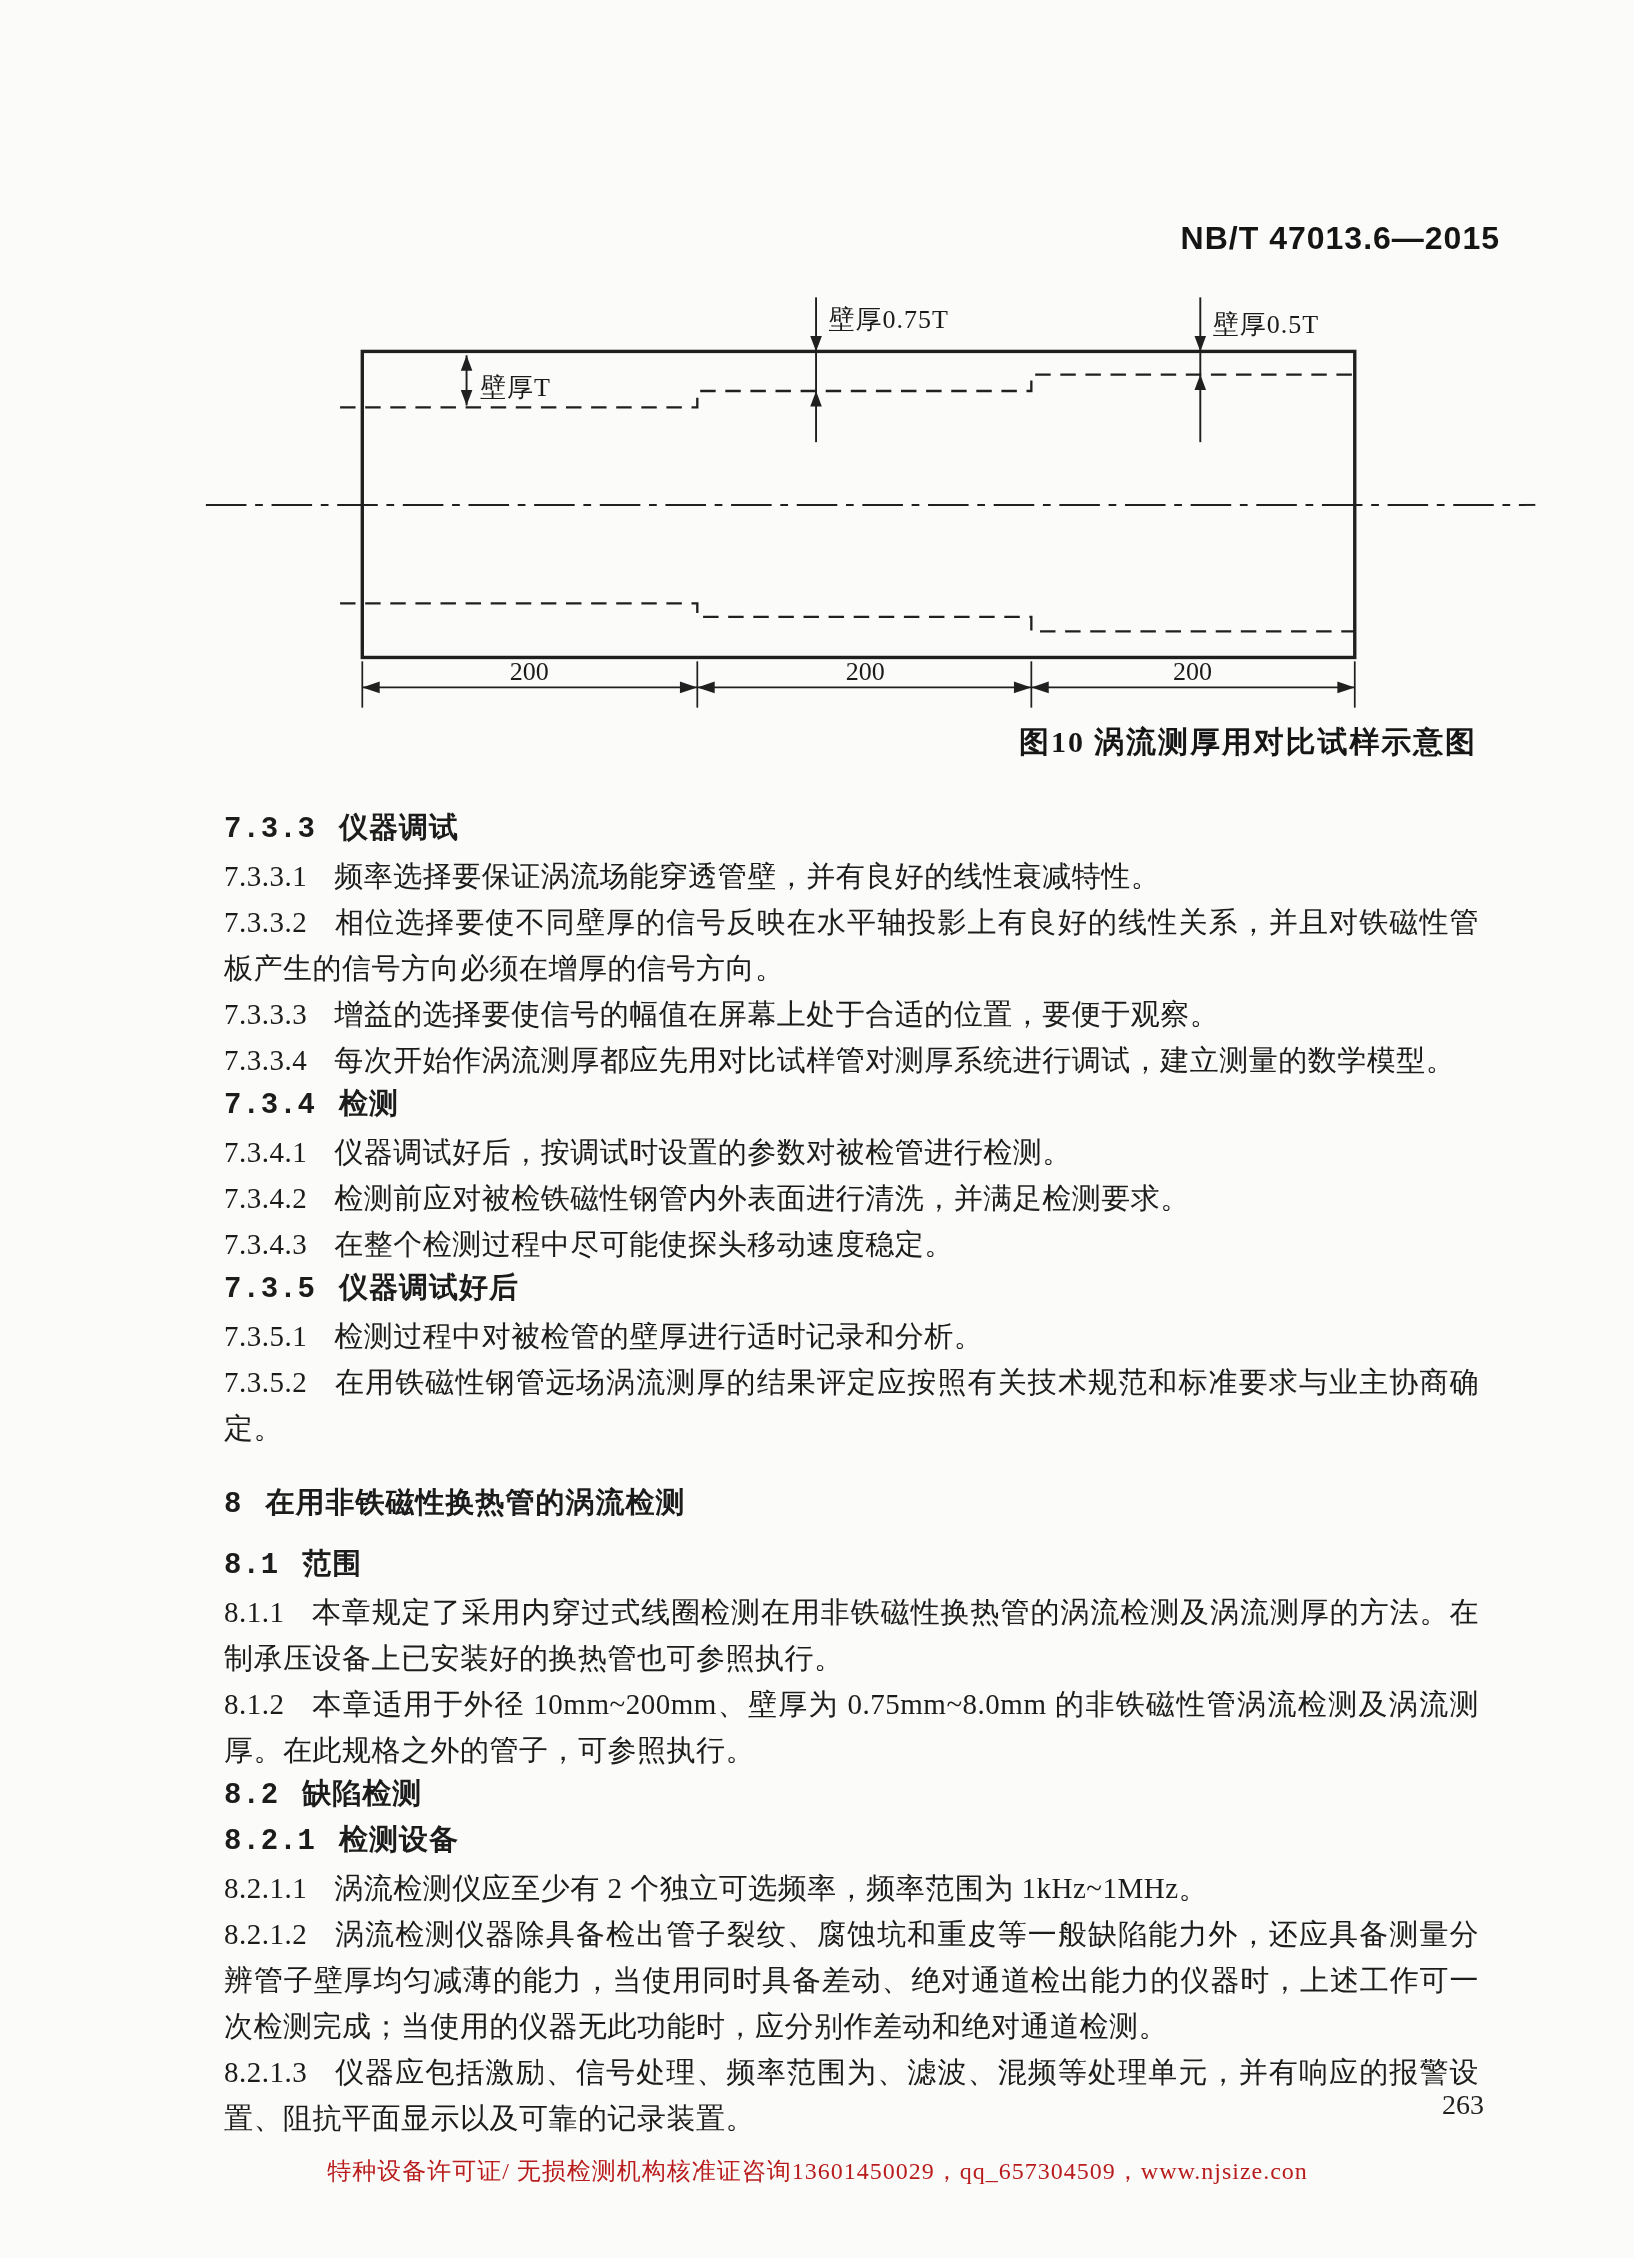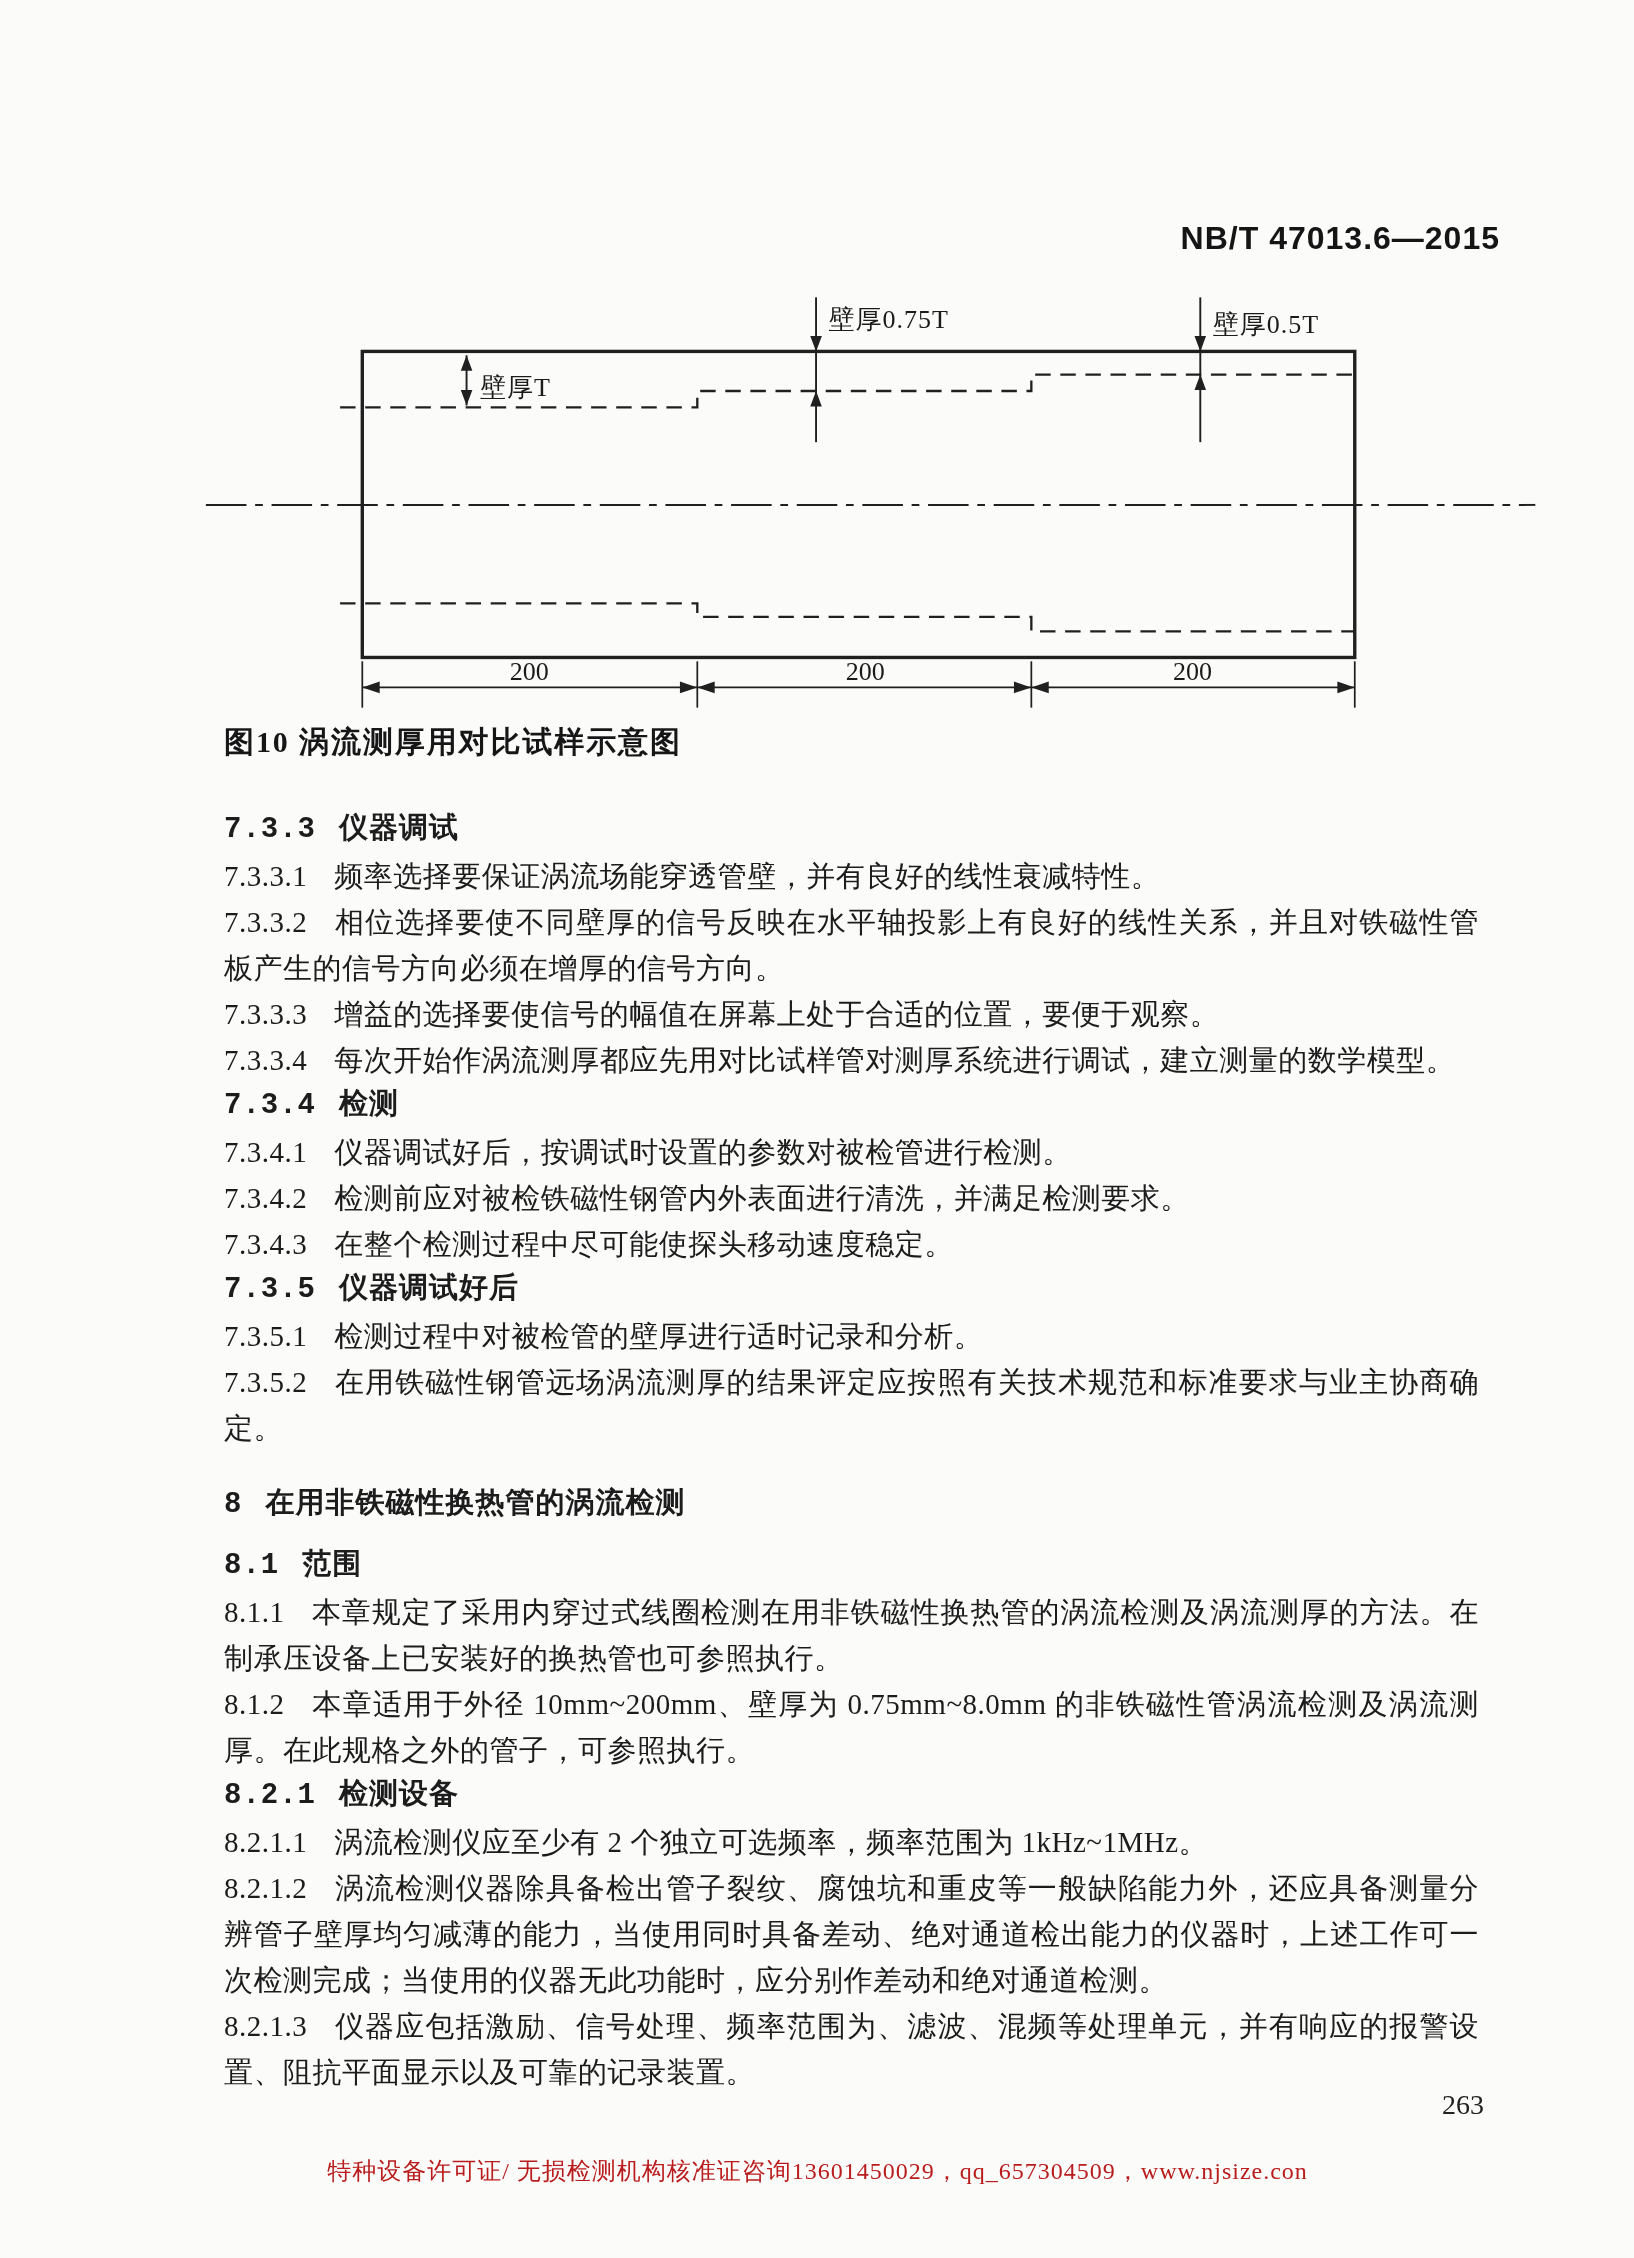--- a/index.html
+++ b/index.html
@@ -18,21 +18,21 @@
     font-family:"Liberation Sans","DejaVu Sans",sans-serif;
     font-weight:bold;
     font-size:32px;
     letter-spacing:1px;
     color:#151515;
   }
   .figure-svg{position:absolute;top:0;left:0;}
   .figure-caption{
     position:absolute;
     top:722px;left:224px;width:1253px;
-    text-align:left;
+    text-align:right;
     font-weight:bold;
     font-size:30px;
     letter-spacing:1.9px;
     color:#161616;
   }
   .body-text{
     position:absolute;
     top:807px;left:224px;width:1255px;
     font-size:29px;
     line-height:46px;
@@ -132,20 +132,21 @@
       <p><span class="num">7.3.4.1</span><span>仪器调试好后，按调试时设置的参数对被检管进行检测。</span></p>
       <p><span class="num">7.3.4.2</span><span>检测前应对被检铁磁性钢管内外表面进行清洗，并满足检测要求。</span></p>
       <p><span class="num">7.3.4.3</span><span>在整个检测过程中尽可能使探头移动速度稳定。</span></p>
       <p class="heading"><span class="num">7.3.5</span><span>仪器调试好后</span></p>
       <p><span class="num">7.3.5.1</span><span>检测过程中对被检管的壁厚进行适时记录和分析。</span></p>
       <p><span class="num">7.3.5.2</span><span>在用铁磁性钢管远场涡流测厚的结果评定应按照有关技术规范和标准要求与业主协商确定。</span></p>
       <p class="heading chapter"><span class="num">8</span><span>在用非铁磁性换热管的涡流检测</span></p>
       <p class="heading"><span class="num">8.1</span><span>范围</span></p>
       <p><span class="num">8.1.1</span><span>本章规定了采用内穿过式线圈检测在用非铁磁性换热管的涡流检测及涡流测厚的方法。在制承压设备上已安装好的换热管也可参照执行。</span></p>
       <p><span class="num">8.1.2</span><span>本章适用于外径 10mm~200mm、壁厚为 0.75mm~8.0mm 的非铁磁性管涡流检测及涡流测厚。在此规格之外的管子，可参照执行。</span></p>
+      <p class="heading"><span class="num">8.2</span><span>缺陷检测</span></p>
       <p class="heading"><span class="num">8.2.1</span><span>检测设备</span></p>
       <p><span class="num">8.2.1.1</span><span>涡流检测仪应至少有 2 个独立可选频率，频率范围为 1kHz~1MHz。</span></p>
       <p><span class="num">8.2.1.2</span><span>涡流检测仪器除具备检出管子裂纹、腐蚀坑和重皮等一般缺陷能力外，还应具备测量分辨管子壁厚均匀减薄的能力，当使用同时具备差动、绝对通道检出能力的仪器时，上述工作可一次检测完成；当使用的仪器无此功能时，应分别作差动和绝对通道检测。</span></p>
       <p><span class="num">8.2.1.3</span><span>仪器应包括激励、信号处理、频率范围为、滤波、混频等处理单元，并有响应的报警设置、阻抗平面显示以及可靠的记录装置。</span></p>
     </div>
 
   <div class="page-number">263</div>
 
   <div class="watermark">特种设备许可证/ 无损检测机构核准证咨询13601450029，qq_657304509，www.njsize.con</div>
 

